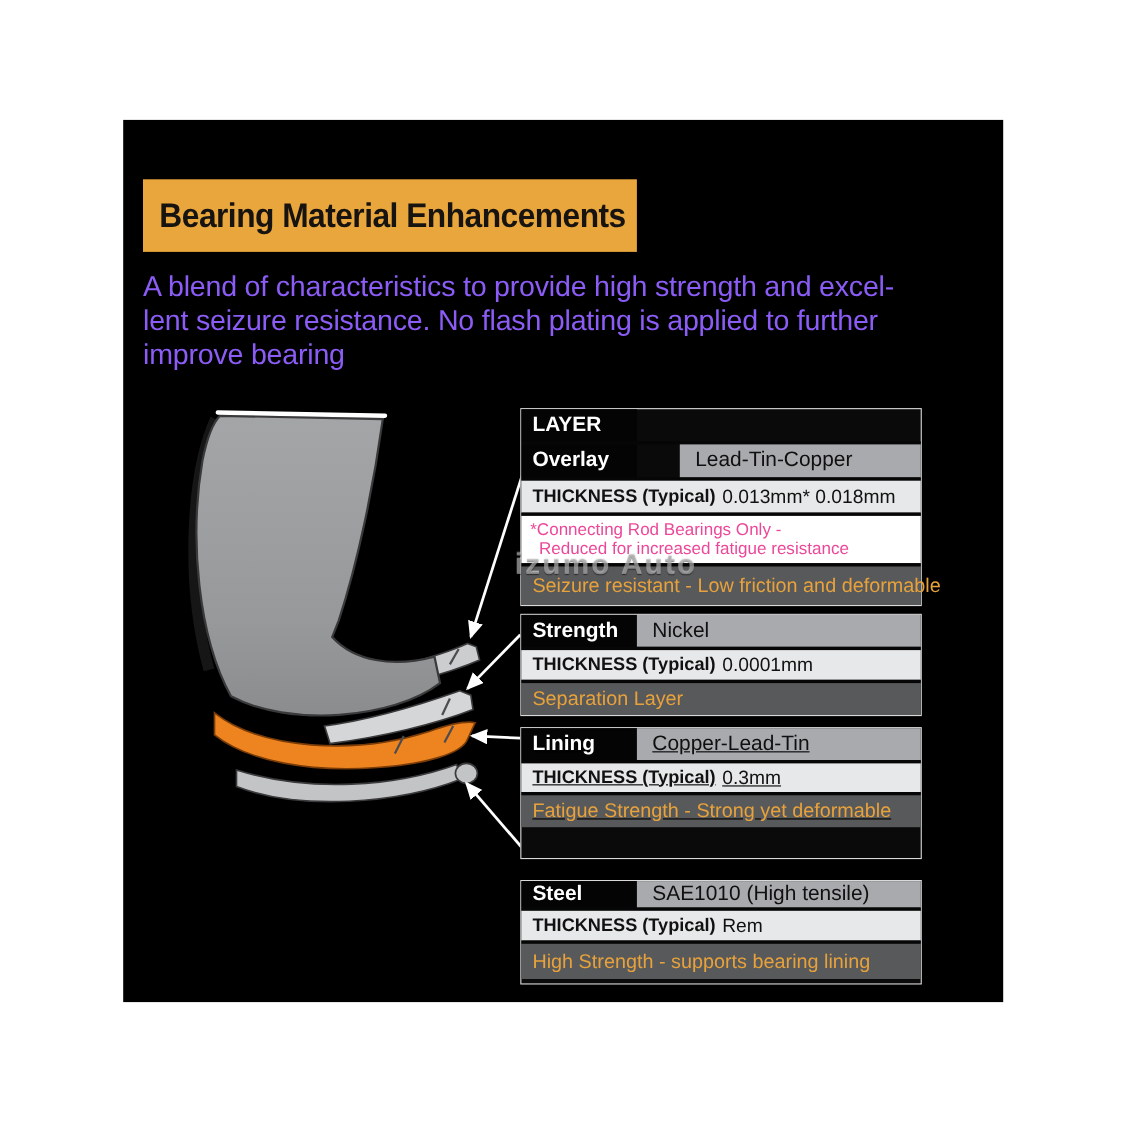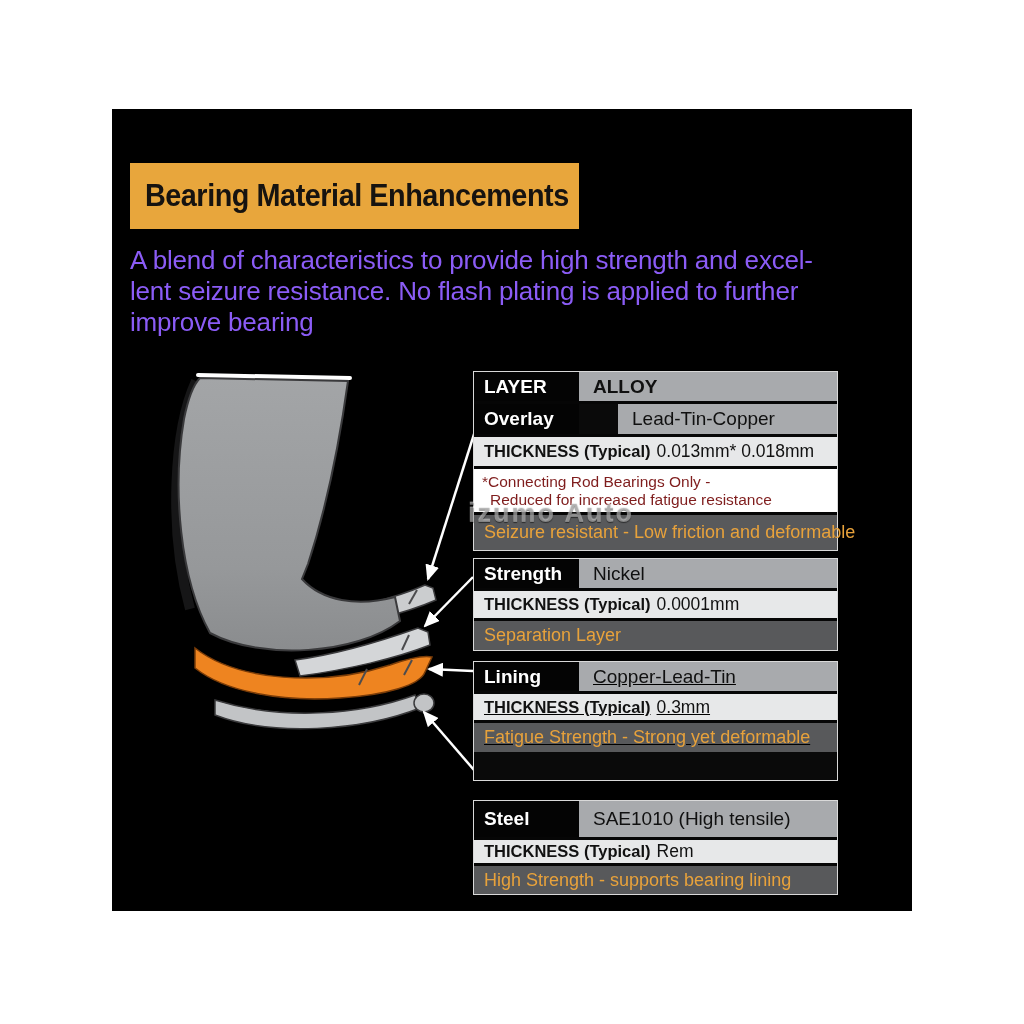--- a/index.html
+++ b/index.html
@@ -59,21 +59,21 @@
     display:flex;align-items:center;padding-left:14px;
   }
   .cell-v.hdr{font-weight:700;}
   .thickrow{
     background:var(--light-gray,#E7E8E9);color:#111;display:flex;align-items:center;
     padding-left:10px;box-sizing:border-box;white-space:nowrap;
   }
   .thickrow .tl{font-weight:700;font-size:16.5px;margin-right:6px;}
   .thickrow .tv{font-size:17.5px;}
   .noterow{
-    background:#ffffff;color:#7f1d1d;display:flex;flex-direction:column;justify-content:center;
+    background:#ffffff;color:#ec4899;display:flex;flex-direction:column;justify-content:center;
     box-sizing:border-box;
   }
   .noterow .n1{font-size:15.5px;font-weight:500;padding-left:8px;line-height:18px;}
   .noterow .n2{font-size:15.5px;font-weight:500;padding-left:16px;line-height:18px;}
   .proprow{
     background:var(--dark-row,#58595B);color:var(--prop-text,#E8A23B);
     display:flex;align-items:center;padding-left:10px;box-sizing:border-box;
     font-size:18px;white-space:nowrap;
   }
   
@@ -147,21 +147,20 @@
     <path class="arrow-line" marker-end="url(#ah)" d="M361,468 L313,517"></path>
     <path class="arrow-line" marker-end="url(#ah)" d="M361,562 L317,560"></path>
     <path class="arrow-line" marker-end="url(#ah)" d="M362,661 L312,603"></path>
   </svg>
 
   <div class="spec-table">
 
     <div class="tgroup g1">
       <div class="trow" style="height:29px;">
         <div class="cell-k">LAYER</div>
-        <div class="cell-v hdr">ALLOY</div>
       </div>
       <div class="sep"></div>
       <div class="trow" style="height:30px;gap:39px;">
         <div class="cell-k">Overlay</div>
         <div class="cell-v">Lead-Tin-Copper</div>
       </div>
       <div class="sep"></div>
       <div class="thickrow" style="height:29px;">
         <span class="tl">THICKNESS (Typical)</span>
         <span class="tv">0.013mm* 0.018mm</span>
@@ -197,21 +196,21 @@
       <div class="sep"></div>
       <div class="thickrow" style="height:26px;">
         <span class="tl">THICKNESS (Typical)</span>
         <span class="tv">0.3mm</span>
       </div>
       <div class="sep"></div>
       <div class="proprow" style="height:29px;">Fatigue Strength - Strong yet deformable</div>
     </div>
 
     <div class="tgroup g4">
-      <div class="trow" style="height:36px;">
+      <div class="trow" style="height:24px;">
         <div class="cell-k">Steel</div>
         <div class="cell-v">SAE1010 (High tensile)</div>
       </div>
       <div class="sep"></div>
       <div class="thickrow" style="height:27px;">
         <span class="tl">THICKNESS (Typical)</span>
         <span class="tv">Rem</span>
       </div>
       <div class="sep"></div>
       <div class="proprow" style="height:32px;">High Strength - supports bearing lining</div>

